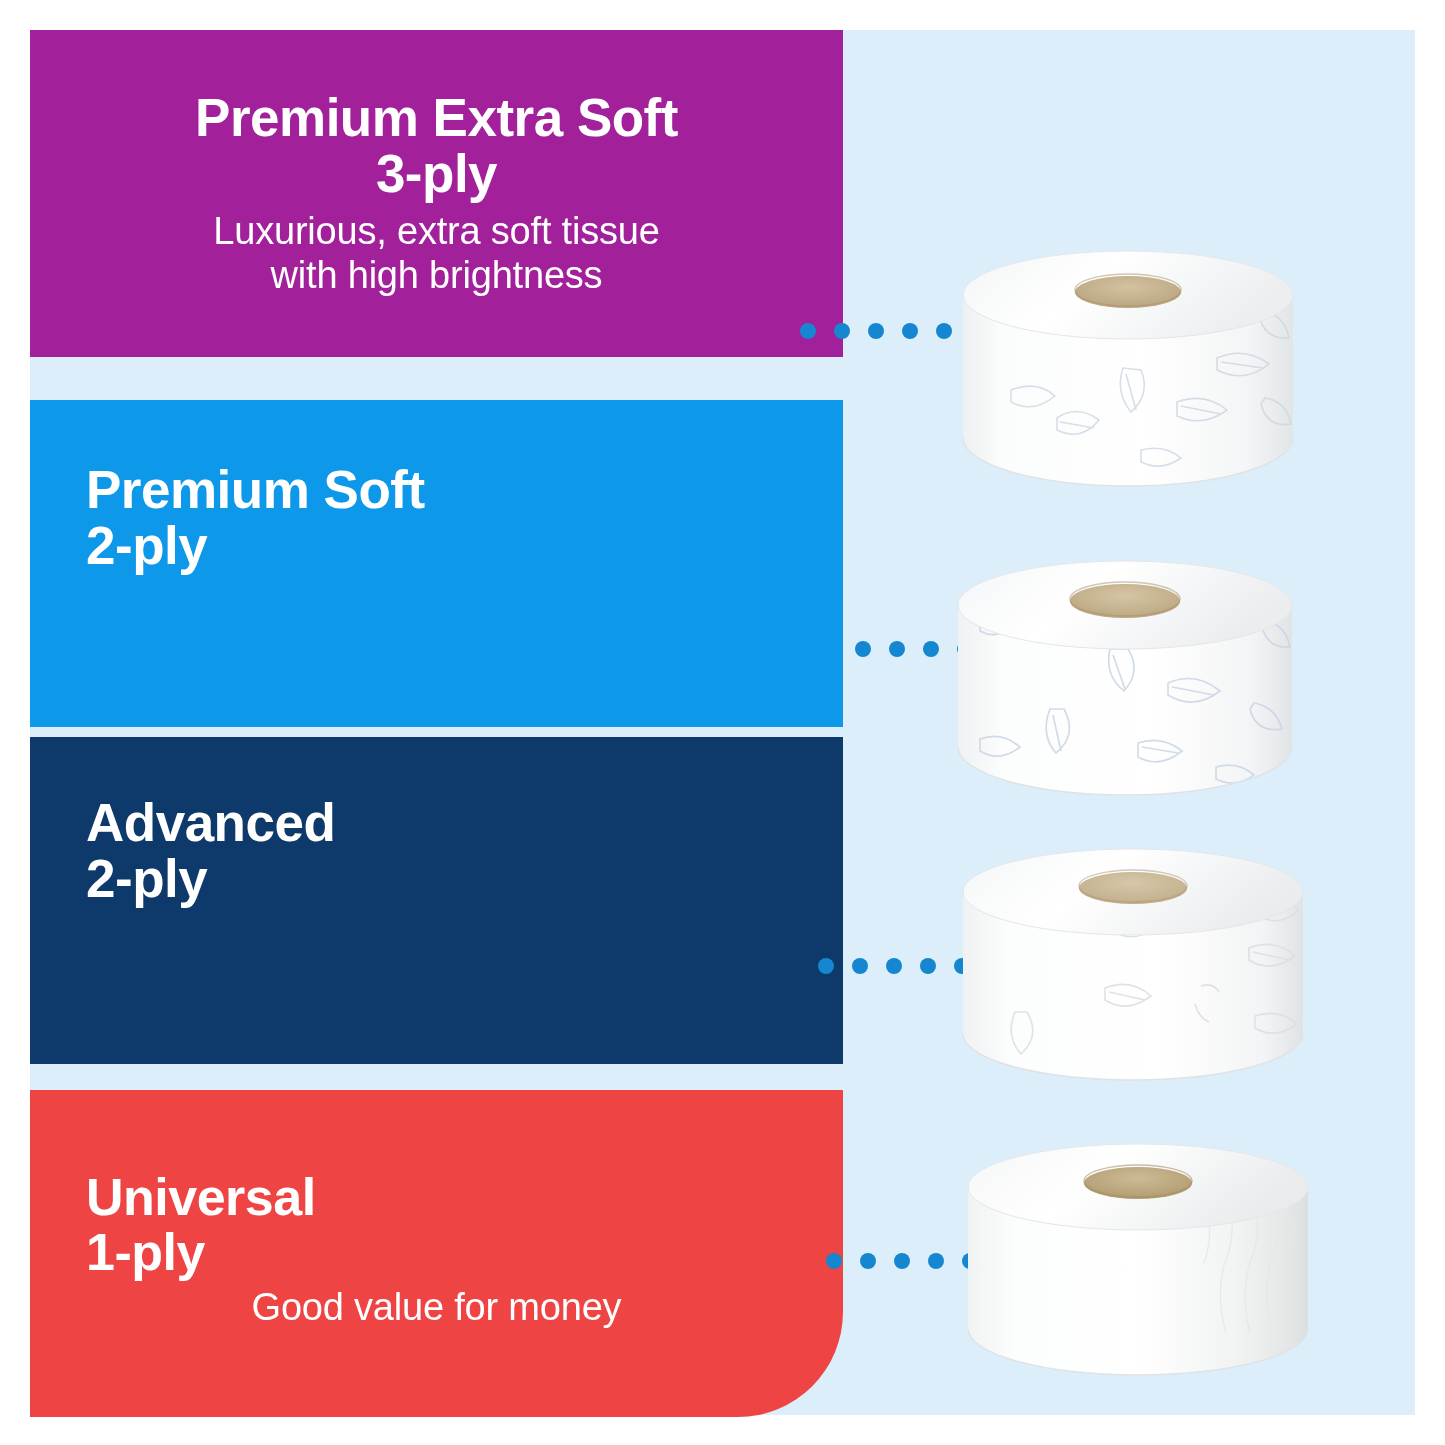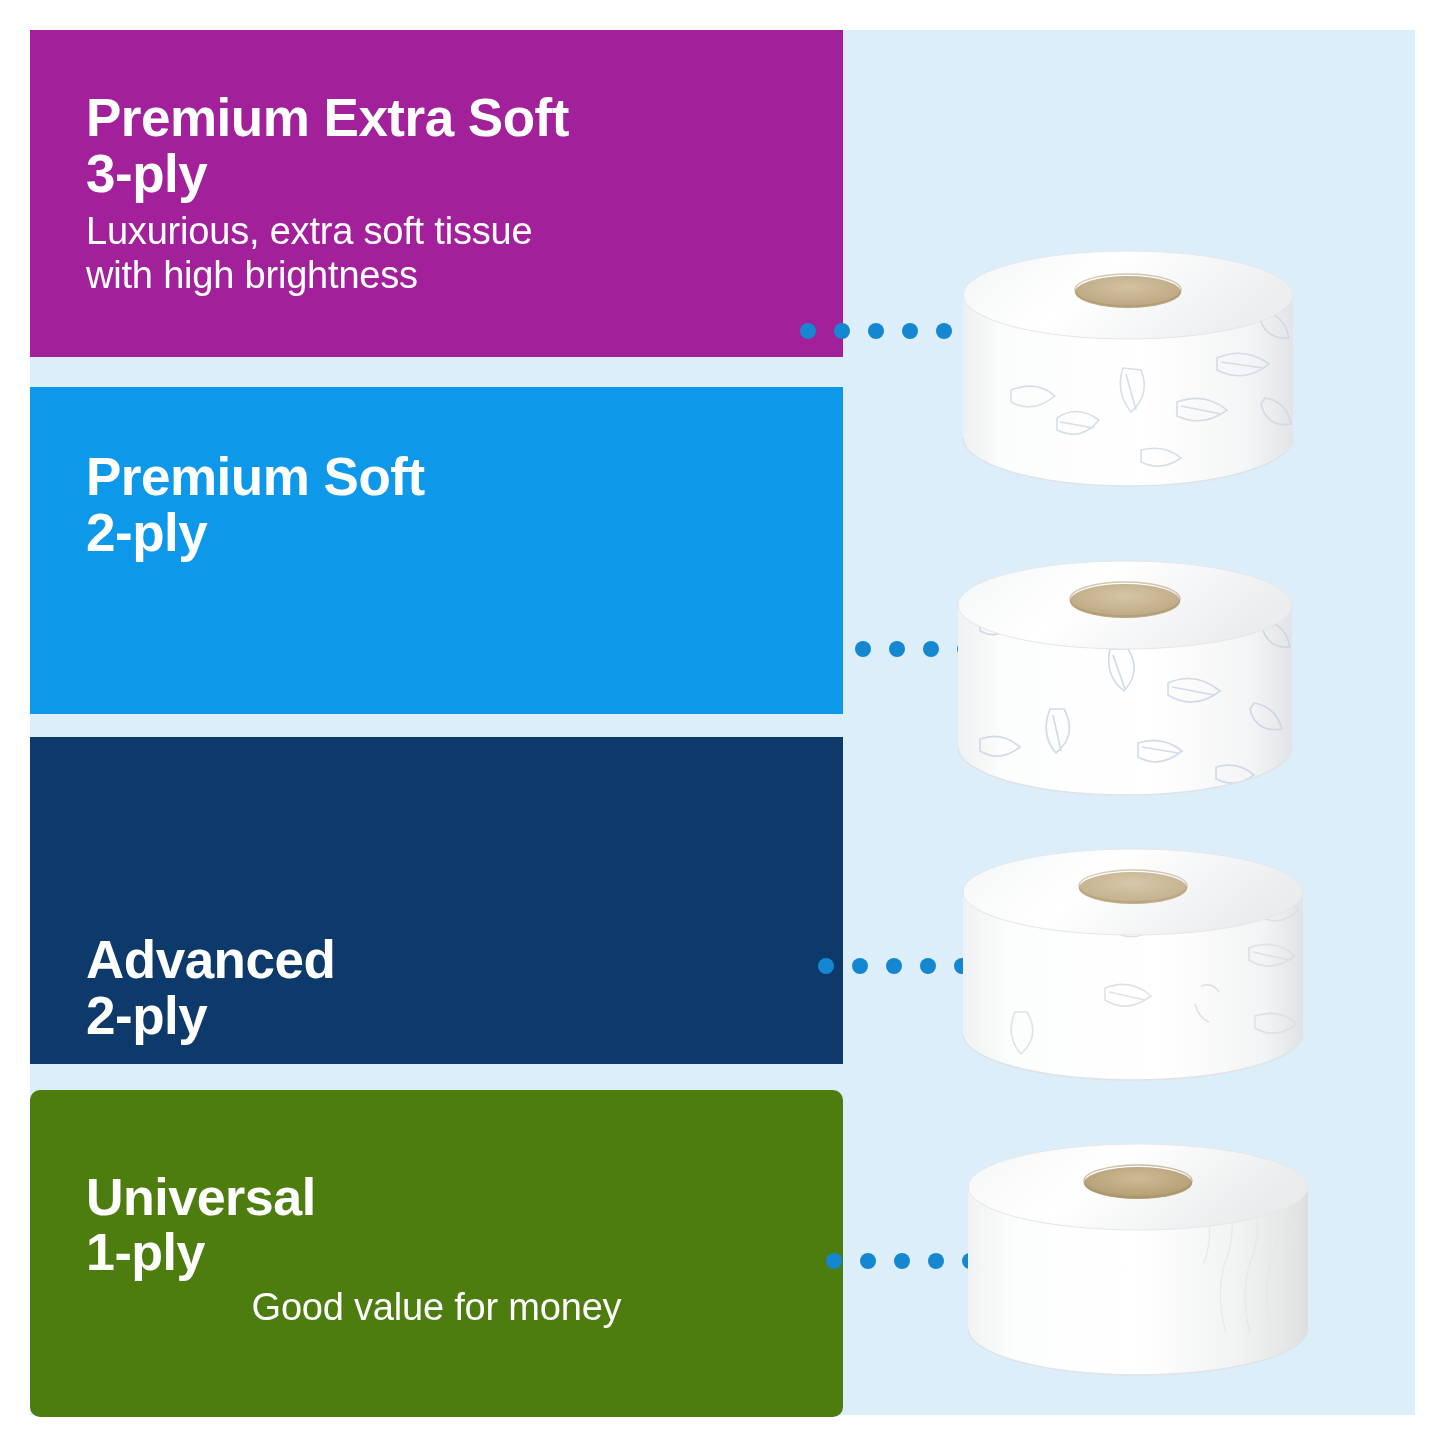--- a/index.html
+++ b/index.html
@@ -37,46 +37,46 @@
     left: 30px;
     width: 813px;
     box-sizing: border-box;
     padding: 44px 56px 20px 56px;
     color: #ffffff;
     display: flex;
     flex-direction: column;
     justify-content: flex-start;
   }
   .panel-1 { top: 30px;   height: 327px; background: #a2219b; }
-  .panel-2 { top: 387px;  height: 327px; background: #0d98ea; }
+  .panel-2 { top: 400px;  height: 327px; background: #0d98ea; }
   .panel-3 { top: 737px;  height: 327px; background: #0d3a6b; }
-  .panel-4 { top: 1090px; height: 327px; background: #4d7c0f;
-             border-bottom-right-radius: 105px; border-radius: 10px; }
+  .panel-4 { top: 1090px; height: 327px; background: #ef4444;
+             border-bottom-right-radius: 105px; }
 
   .panel-title {
     font-size: 53px;
     font-weight: bold;
     line-height: 1.06;
     letter-spacing: -0.5px;
     margin: 0;
     white-space: pre-line;
   }
   .panel-sub {
     font-size: 38px;
     font-weight: normal;
     line-height: 1.15;
     letter-spacing: -0.2px;
     margin: 8px 0 0 0;
     white-space: pre-line;
   }
   .panel-4 .panel-title { font-size: 52px; }
   .panel-4 .panel-sub   { margin-top: 6px; text-align: center; }
-  .panel-1 { padding-top: 60px; }
+  .panel-1 { padding-top: 60px; text-align: center; }
   .panel-2 { padding-top: 62px; }
-  .panel-3 { padding-top: 58px; justify-content: flex-end; }
+  .panel-3 { padding-top: 58px; }
   .panel-4 { padding-top: 80px; }
 
   
   .headline {
     position: absolute;
     left: 880px;
     top: 58px;
     width: 530px;
     text-align: center;
     color: #0d3160;

